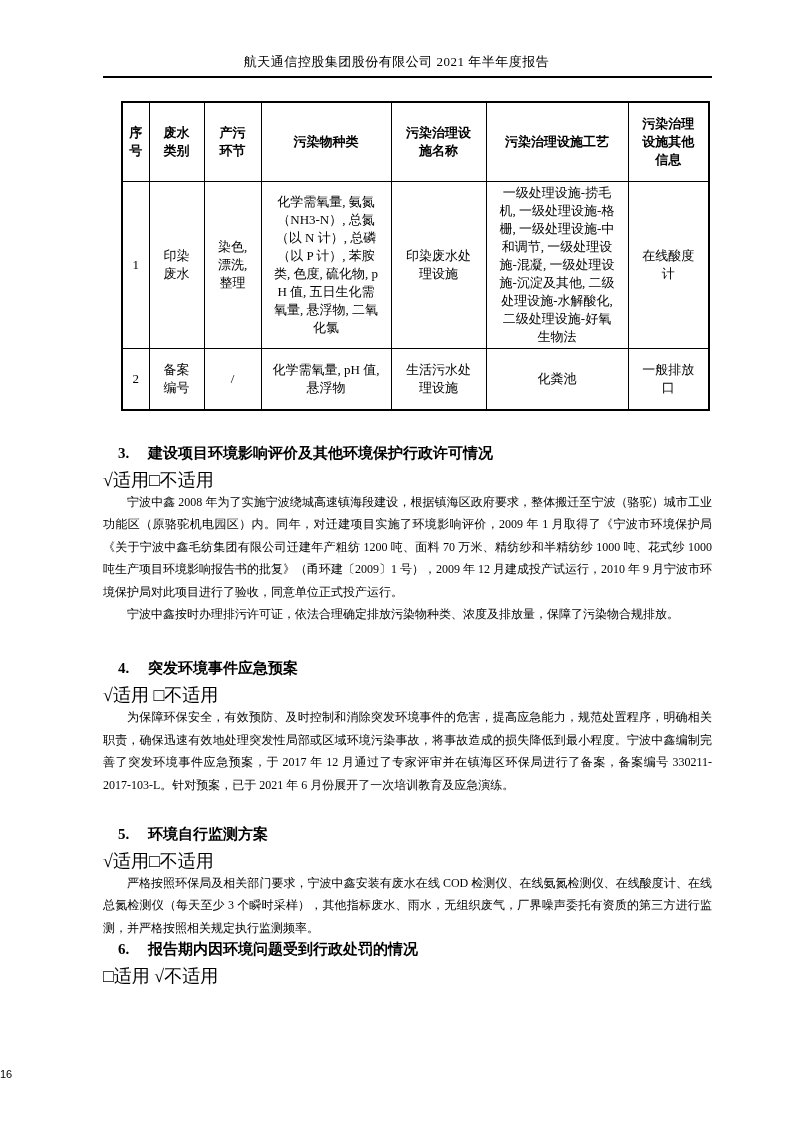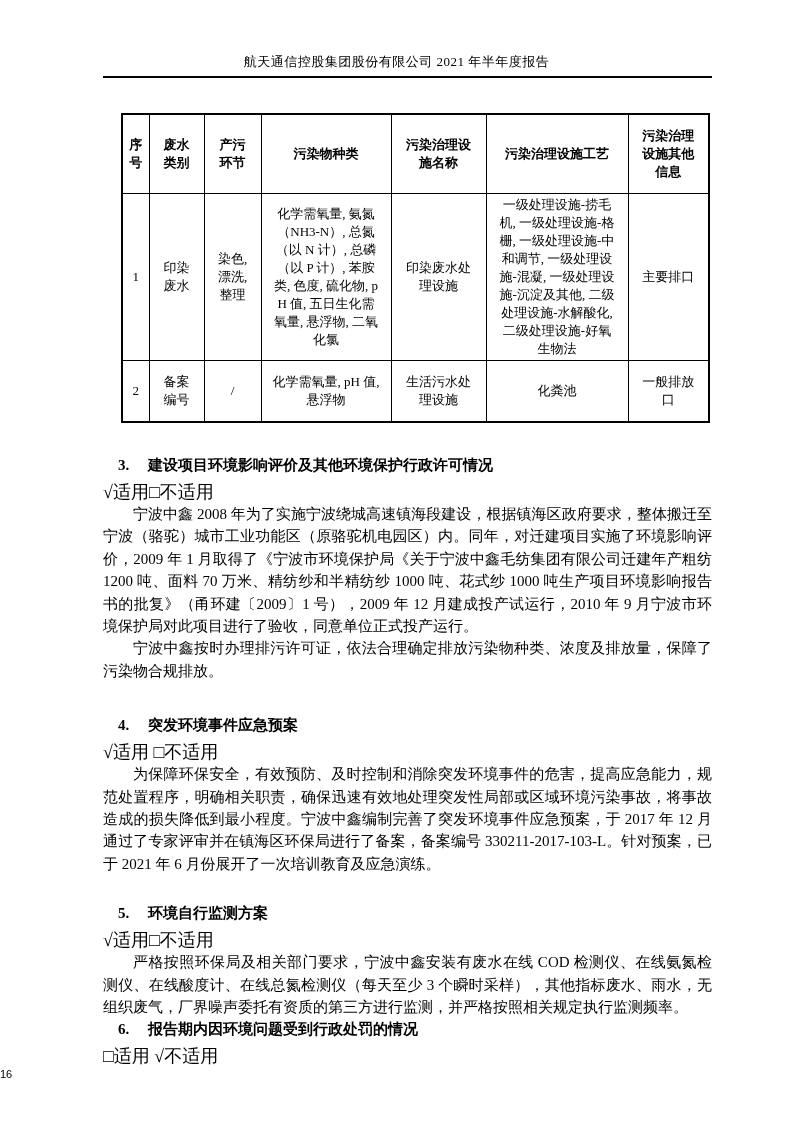--- a/index.html
+++ b/index.html
@@ -17,21 +17,21 @@
     text-align:center;
     font-size:13px; line-height:15px;
     letter-spacing:0.5px;
   }
   .header-rule {
     margin:7px 81px 0 103px;
     height:2px; background:#000000;
   }
   
   .pollution-table {
-    margin:35px 0 0 121px;
+    margin:23px 0 0 121px;
     width:587px;
     border-collapse:collapse;
     table-layout:fixed;
     border:2px solid #000000;
     font-size:13px;
   }
   .pollution-table th, .pollution-table td {
     border:1px solid #000000;
     text-align:center;
     vertical-align:middle;
@@ -49,21 +49,21 @@
   
   .content { margin:0 81px 0 103px; }
   .section-heading {
     margin-left:15px;
     font-size:15px; font-weight:bold; line-height:21px;
   }
   .section-number { display:inline-block; min-width:30px; }
   .applicability { margin-top:5px; font-size:18px; line-height:22px; }
   .para {
     margin:0;
-    font-size:15px; line-height:22.4px;
+    font-size:12px; line-height:22.4px;
     text-align:justify;
     text-indent:2em;
   }
   .section-3 { margin-top:32px; }
   .section-4 { margin-top:33px; }
   .section-5 { margin-top:28px; }
   .section-6 { }
   
   .page-number {
     position:absolute; left:0; right:0; top:1068px;
@@ -104,21 +104,21 @@
       </tr>
     </thead>
     <tbody>
       <tr class="row-main">
         <td class="c0">1</td>
         <td>印染废水</td>
         <td>染色, 漂洗, 整理</td>
         <td>化学需氧量, 氨氮（NH3-N）, 总氮（以 N 计）, 总磷（以 P 计）, 苯胺类, 色度, 硫化物, pH 值, 五日生化需氧量, 悬浮物, 二氧化氯</td>
         <td>印染废水处理设施</td>
         <td>一级处理设施-捞毛机, 一级处理设施-格栅, 一级处理设施-中和调节, 一级处理设施-混凝, 一级处理设施-沉淀及其他, 二级处理设施-水解酸化, 二级处理设施-好氧生物法</td>
-        <td class="c6">主要排口</td>
+        <td class="c6">在线酸度计</td>
       </tr>
       <tr class="row-small">
         <td class="c0">2</td>
         <td>备案编号</td>
         <td>/</td>
         <td>化学需氧量, pH 值, 悬浮物</td>
         <td>生活污水处理设施</td>
         <td>化粪池</td>
         <td class="c6">一般排放口</td>
       </tr>

